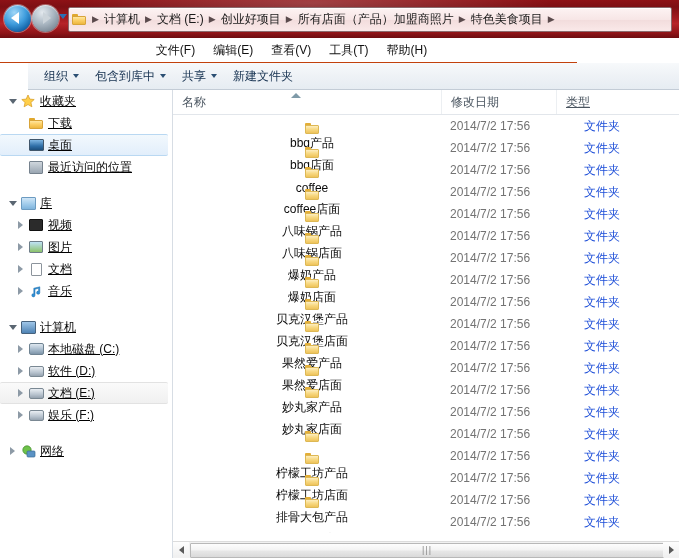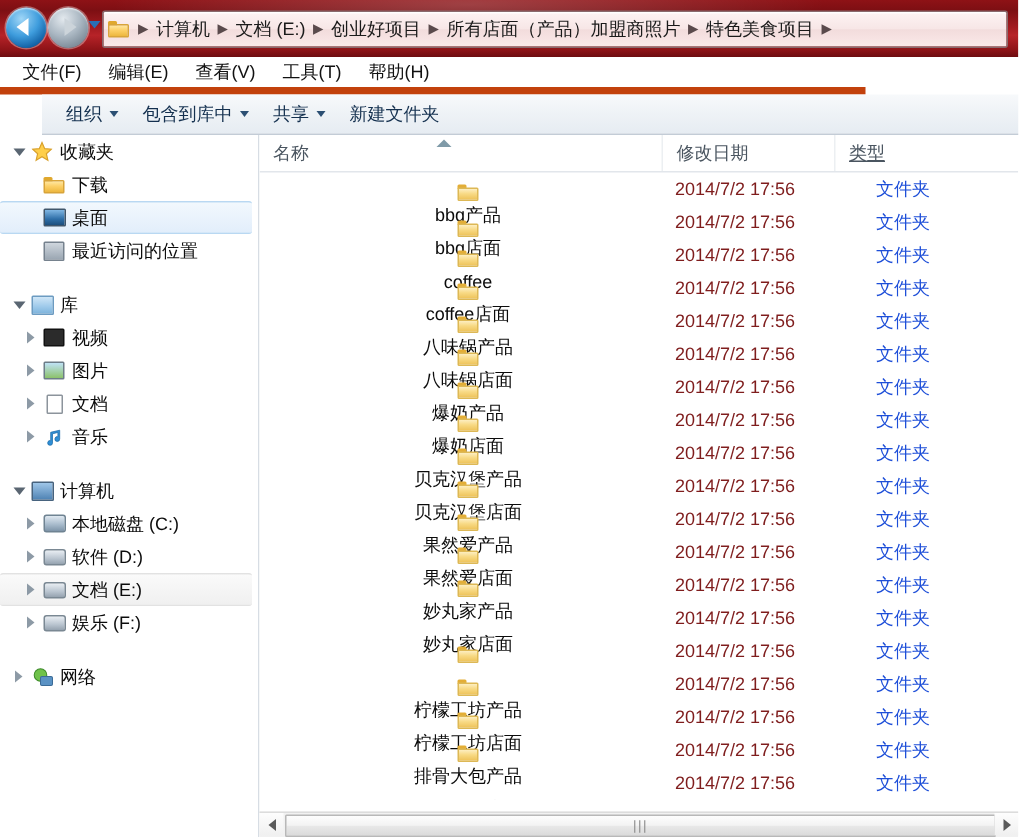--- a/index.html
+++ b/index.html
@@ -60,22 +60,22 @@
   .crumb{
     font-size:12px;color:#1a1a1a;white-space:nowrap;padding:0 2px;line-height:23px;flex:none;
   }
   .crumb-sep{
     width:13px;flex:none;text-align:center;color:#5a4a4c;font-size:9px;line-height:23px;
   }
 
   
   .menubar{
     position:absolute;left:0;top:38px;width:577px;height:25px;
-    background:#fff;border-bottom:5px solid #c2410c;
-    display:flex;align-items:center;padding-left:6px;box-sizing:border-box;
+    background:#fff;border-bottom:1px solid #c2410c;
+    display:flex;align-items:center;padding-left:6px;box-sizing:border-box;justify-content:center;
   }
   .menu-item{font-size:12px;color:#111;padding:2px 9px;white-space:nowrap;}
 
   
   .toolbar{
     position:absolute;left:0;top:63px;width:679px;height:27px;
     background:linear-gradient(180deg,#f7f9fb 0%,#eef2f6 50%,#e6ecf2 100%);
     border-bottom:1px solid #c3ccd6;
     display:flex;align-items:center;padding-left:8px;box-sizing:border-box;margin-left:28px;
   }
@@ -85,21 +85,21 @@
   }
   .caret{
     width:0;height:0;border-left:3.5px solid transparent;border-right:3.5px solid transparent;
     border-top:4px solid #2b4f73;display:inline-block;
   }
 
   
   .content{position:absolute;left:0;top:90px;width:679px;height:468px;background:#fff;}
   .sidebar{
     position:absolute;left:0;top:0;width:172px;height:468px;
-    background:#fff;border-right:1px solid #d7dde4;overflow:hidden;
+    background:#fff;border-right:1px solid #d7dde4;overflow:hidden;text-decoration:underline;
   }
   .nav-row{
     position:relative;height:22px;display:flex;align-items:center;
     font-size:12px;color:#0b0b0b;white-space:nowrap;padding-left:6px;box-sizing:border-box;
   }
   .nav-row.sel{
     background:linear-gradient(180deg,#f2f8fd 0%,#e2eefb 100%);
     border-top:1px solid #b9d8f2;border-bottom:1px solid #b9d8f2;
     margin-right:4px;border-radius:2px;
   }
@@ -147,21 +147,21 @@
   .sortmark{
     position:absolute;left:118px;top:3px;width:0;height:0;
     border-left:5px solid transparent;border-right:5px solid transparent;border-bottom:5px solid #7f9aa8;
   }
   .rows{position:absolute;left:0;top:25px;width:506px;height:418px;overflow:hidden;}
   .row{height:22px;display:flex;align-items:center;position:relative;}
   .cell-name{
     position:absolute;left:0;width:268px;display:flex;align-items:center;gap:22px;
     padding-left:10px;box-sizing:border-box;font-size:12px;color:#0b0b0b;white-space:nowrap;flex-direction:column;
   }
-  .cell-date{position:absolute;left:268px;width:115px;font-size:12px;color:#7f1d1d;padding-left:9px;box-sizing:border-box;white-space:nowrap;}
+  .cell-date{position:absolute;left:268px;width:115px;font-size:12px;color:#737373;padding-left:9px;box-sizing:border-box;white-space:nowrap;}
   .cell-type{position:absolute;left:402px;width:123px;font-size:12px;color:#1d4ed8;padding-left:9px;box-sizing:border-box;white-space:nowrap;}
   .rowfolder{width:15px;height:13px;position:relative;flex:none;}
   .rowfolder:before{content:"";position:absolute;left:0;top:1px;width:6px;height:3px;background:#e3ae37;border-radius:1px 1px 0 0;}
   .rowfolder:after{content:"";position:absolute;left:0;top:3px;width:14px;height:9px;background:linear-gradient(180deg,#fdeec0 0%,#f8da85 45%,#eec35a 100%);border:1px solid #ddb855;border-radius:1px;box-sizing:border-box;}
 
   
   .hscroll{
     position:absolute;left:173px;bottom:0;width:506px;height:16px;
     background:#f1f1f1;border-top:1px solid #dcdcdc;
   }

